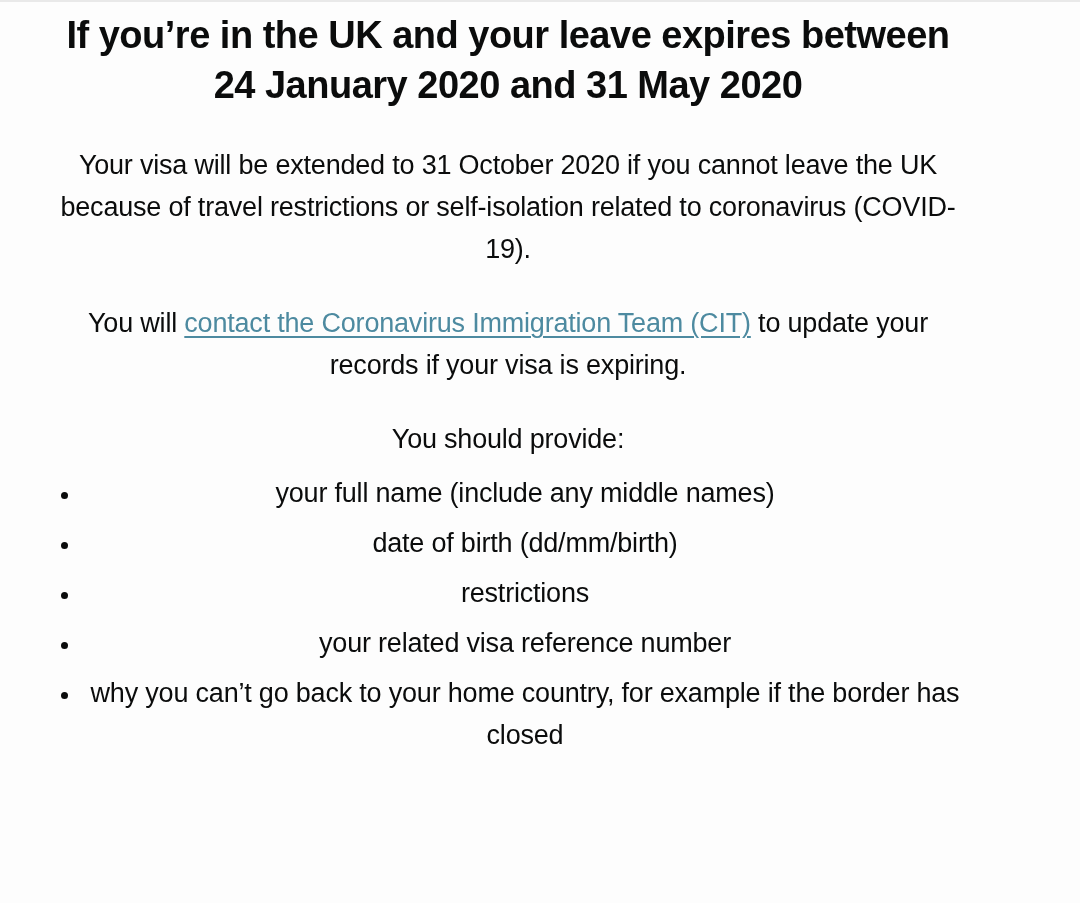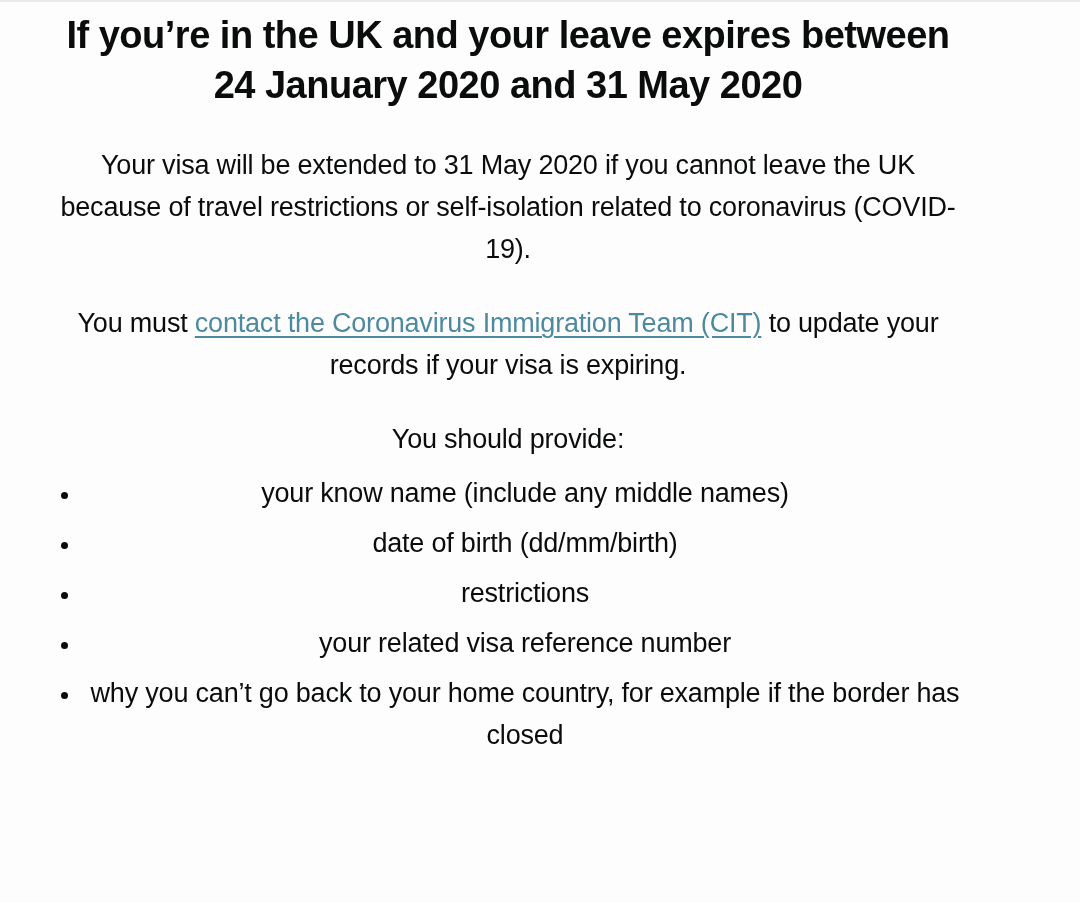--- a/index.html
+++ b/index.html
@@ -58,28 +58,28 @@
     margin-top: 11px;
   }
 </style>
 </head>
 <body>
 
 <div class="content">
 
   <h1>If you’re in the UK and your leave expires between 24 January 2020 and 31 May 2020</h1>
 
-  <p>Your visa will be extended to 31 May 2020 if you cannot leave the UK because of travel restrictions or self-isolation related to coronavirus (COVID-19).</p>
+  <p>Your visa will be extended to 31 October 2020 if you cannot leave the UK because of travel restrictions or self-isolation related to coronavirus (COVID-19).</p>
 
-  <p><span>You must </span><a href="#">contact the Coronavirus Immigration Team (CIT)</a><span> to update your records if your visa is expiring.</span></p>
+  <p><span>You will </span><a href="#">contact the Coronavirus Immigration Team (CIT)</a><span> to update your records if your visa is expiring.</span></p>
 
   <p class="provide-intro">You should provide:</p>
 
   <ul>
-    <li>your know name (include any middle names)</li>
+    <li>your full name (include any middle names)</li>
     <li>date of birth (dd/mm/birth)</li>
     <li>restrictions</li>
     <li>your related visa reference number</li>
     <li>why you can’t go back to your home country, for example if the border has closed</li>
   </ul>
 
 
 </div>
 
 </body></html>

